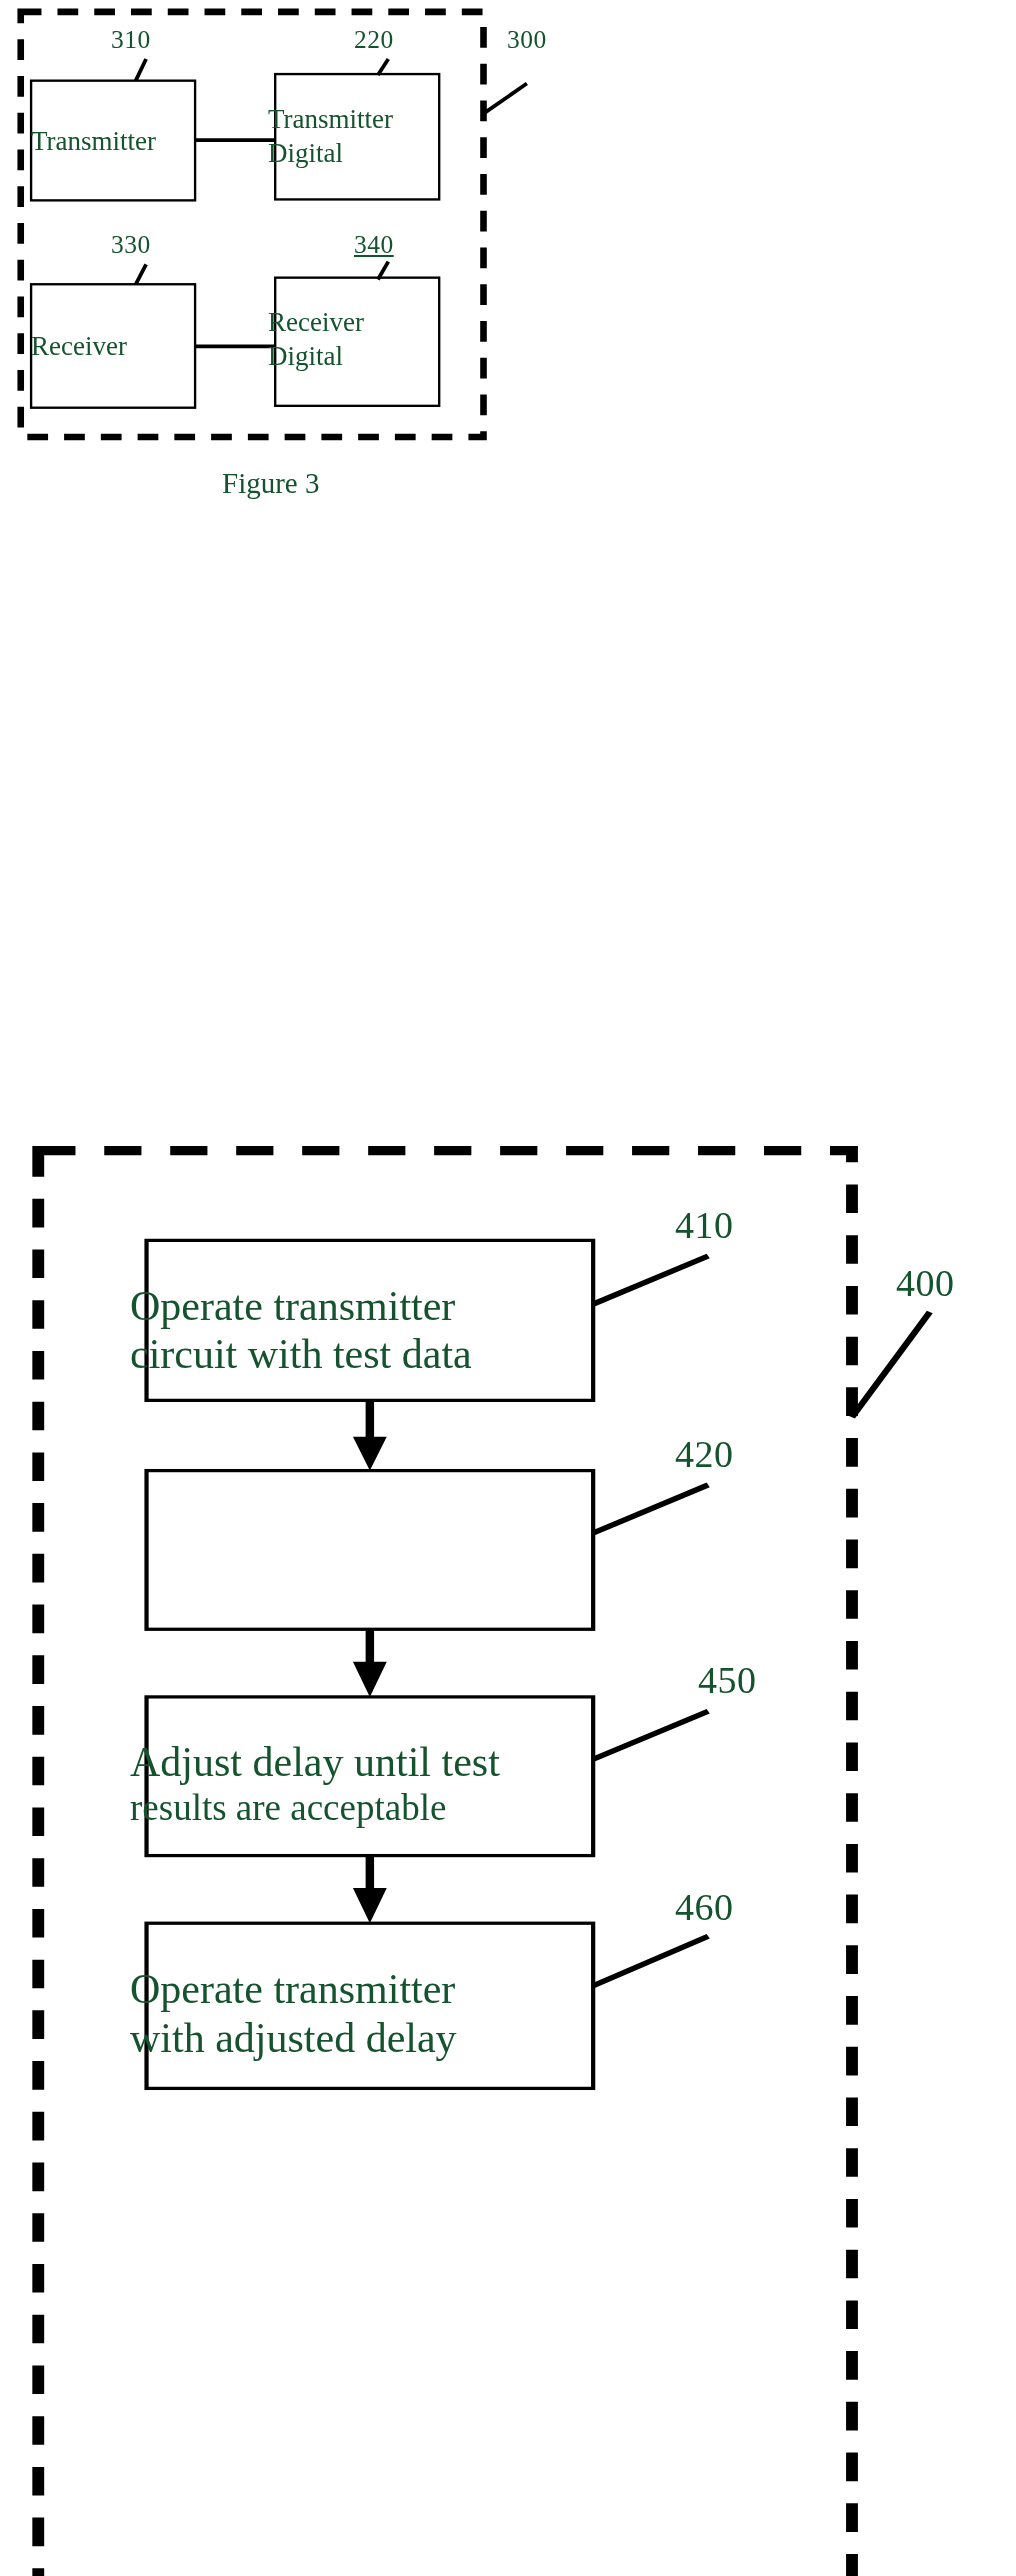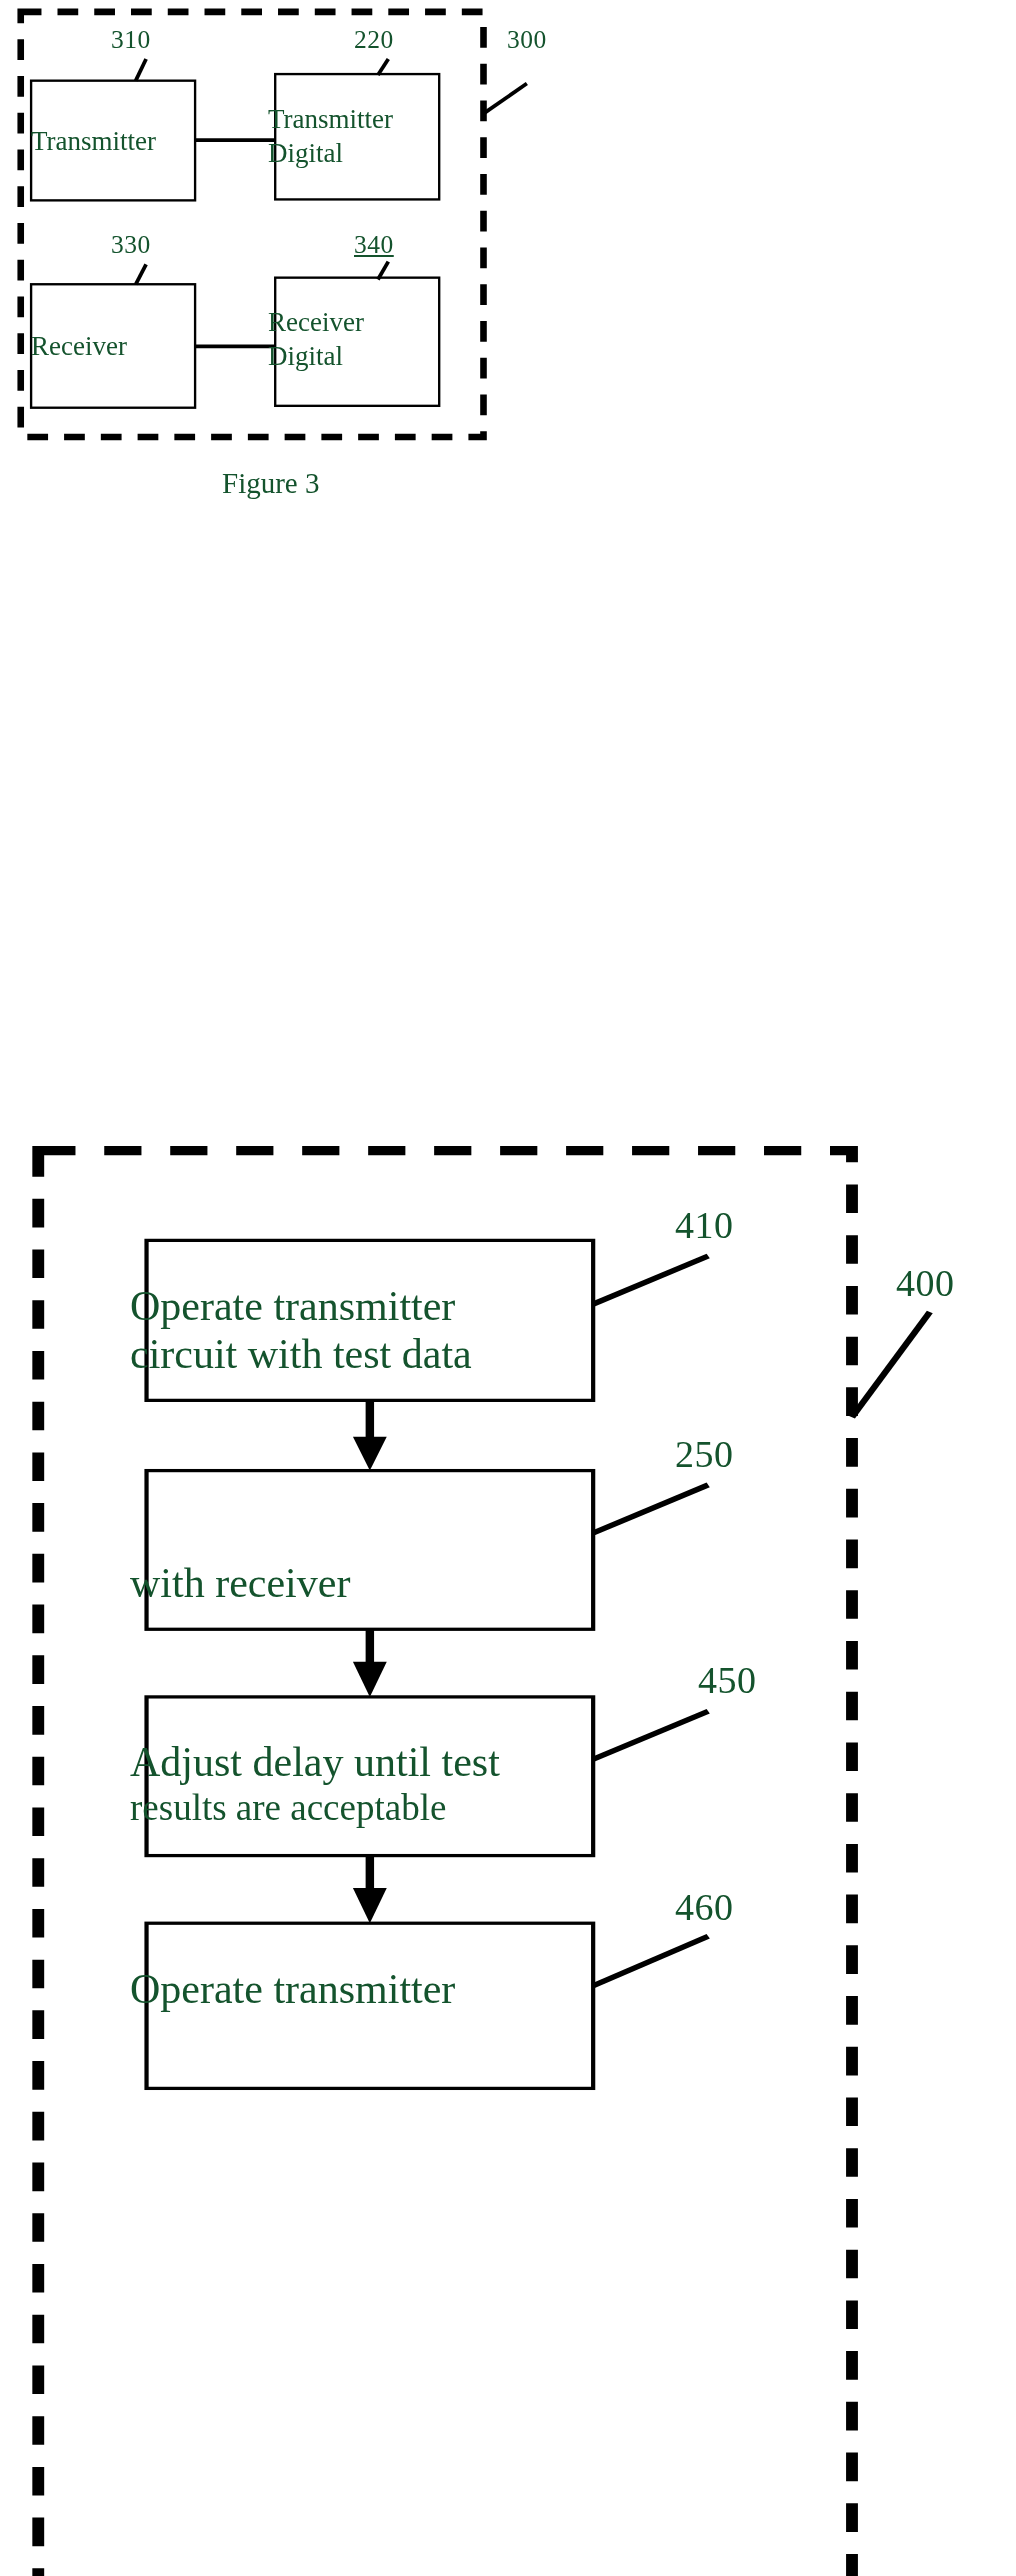--- a/index.html
+++ b/index.html
@@ -129,32 +129,32 @@
 
   <div class="txt box-label" style="left:31px; top:331px; width:164px;">Receiver</div>
 
   <div class="txt box-label" style="left:268px; top:307px; width:179px;">Receiver</div>
   <div class="txt box-label" style="left:268px; top:341px; width:179px;">Digital</div>
 
   <div class="txt caption" style="left:222px; top:467px; width:283px;">Figure 3</div>
 
   <div class="txt ref-num" style="left: 675px; top: 1204px; width: 152px; font-size: 38px;">410</div>
 
-  <div class="txt ref-num" style="left: 675px; top: 1433px; width: 152px; font-size: 38px;">250</div>
+  <div class="txt ref-num" style="left: 675px; top: 1433px; width: 152px; font-size: 38px;">420</div>
 
   <div class="txt ref-num" style="left: 698px; top: 1659px; width: 152px; font-size: 38px;">450</div>
 
   <div class="txt ref-num" style="left: 675px; top: 1886px; width: 152px; font-size: 38px;">460</div>
 
   <div class="txt ref-num" style="left: 896px; top: 1262px; width: 152px; font-size: 38px;">400</div>
 
   <div class="txt box-label-lg" style="left: 130px; top: 1283px; width: 481px; font-size: 42px;">Operate transmitter</div>
   <div class="txt box-label-lg" style="left: 130px; top: 1331px; width: 481px; font-size: 42px;">circuit with test data</div>
 
-  <div class="txt box-label-lg" style="left: 130px; top: 1560px; width: 481px; font-size: 42px;">with receiver</div>
 
   <div class="txt box-label-lg" style="left: 130px; top: 1739px; width: 481px; font-size: 42px;">Adjust delay until test</div>
   <div class="txt box-label-lg" style="left: 130px; top: 1787px; width: 481px; font-size: 37px;">results are acceptable</div>
 
   <div class="txt box-label-lg" style="left: 130px; top: 1966px; width: 481px; font-size: 42px;">Operate transmitter</div>
+  <div class="txt box-label-lg" style="left: 130px; top: 2015px; width: 481px; font-size: 42px;">with adjusted delay</div>
 
 </div>
 
 
 </body></html>

